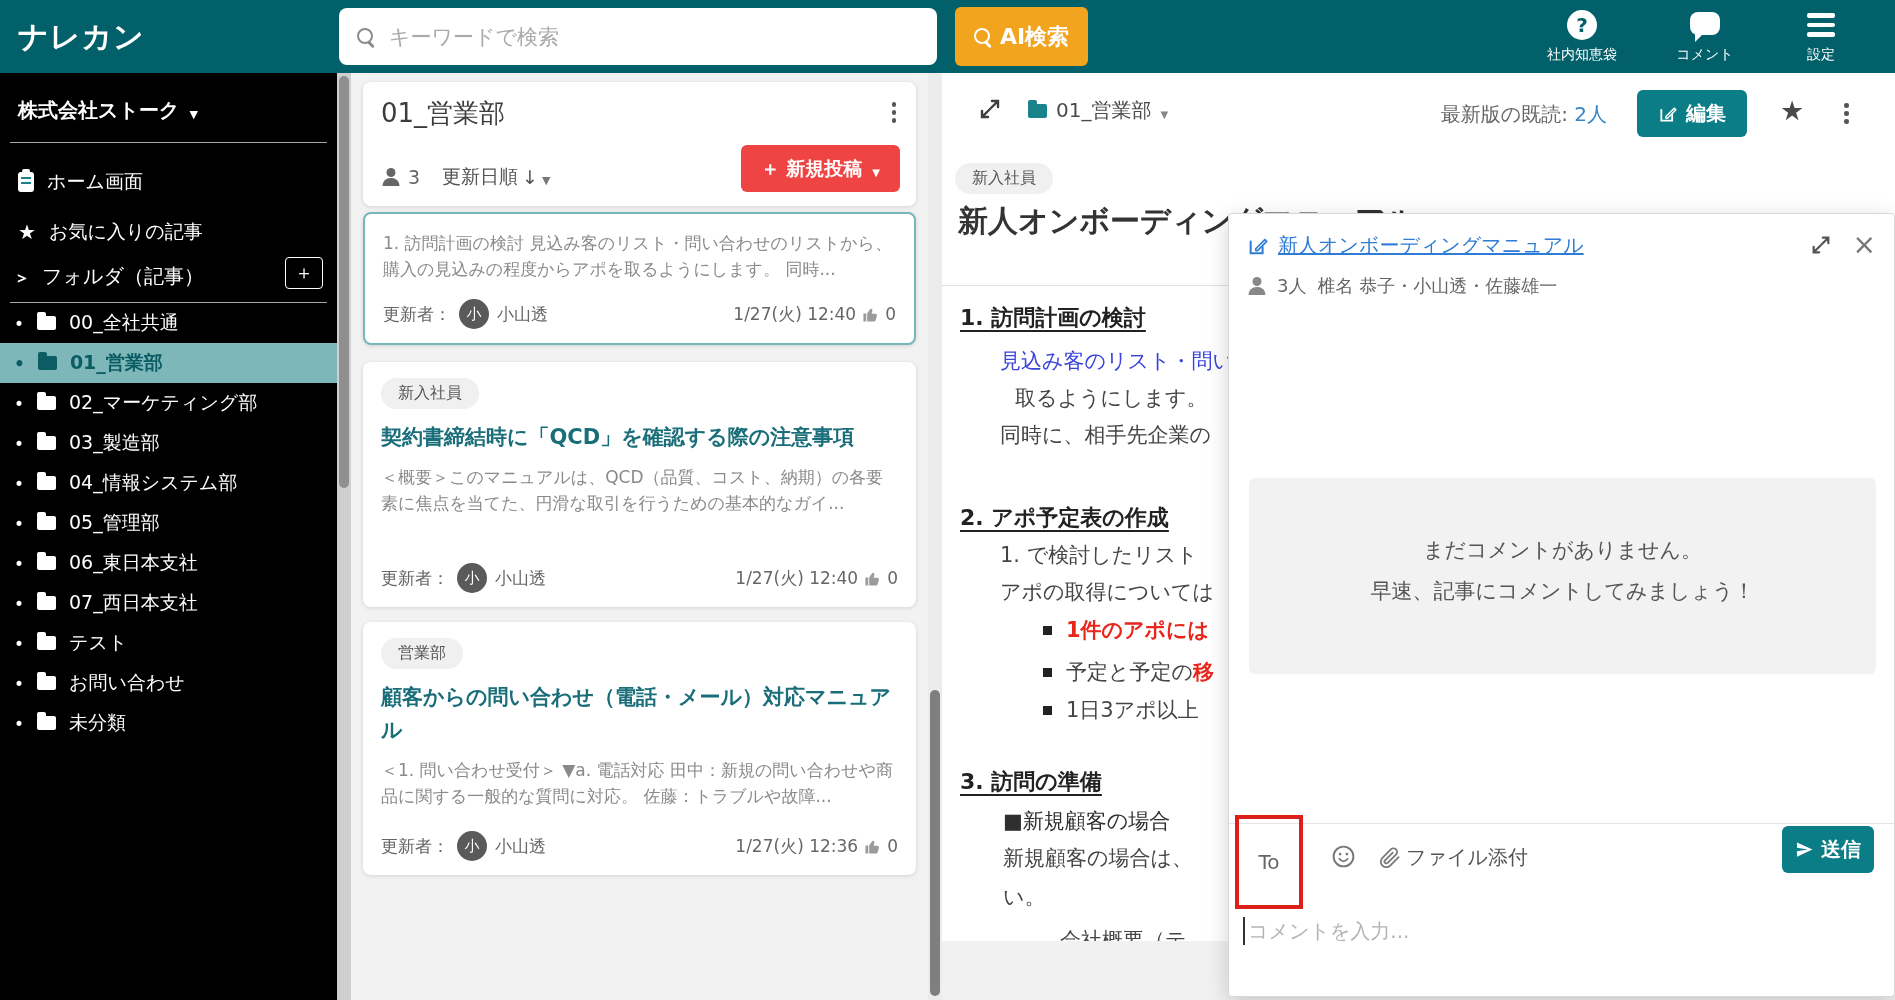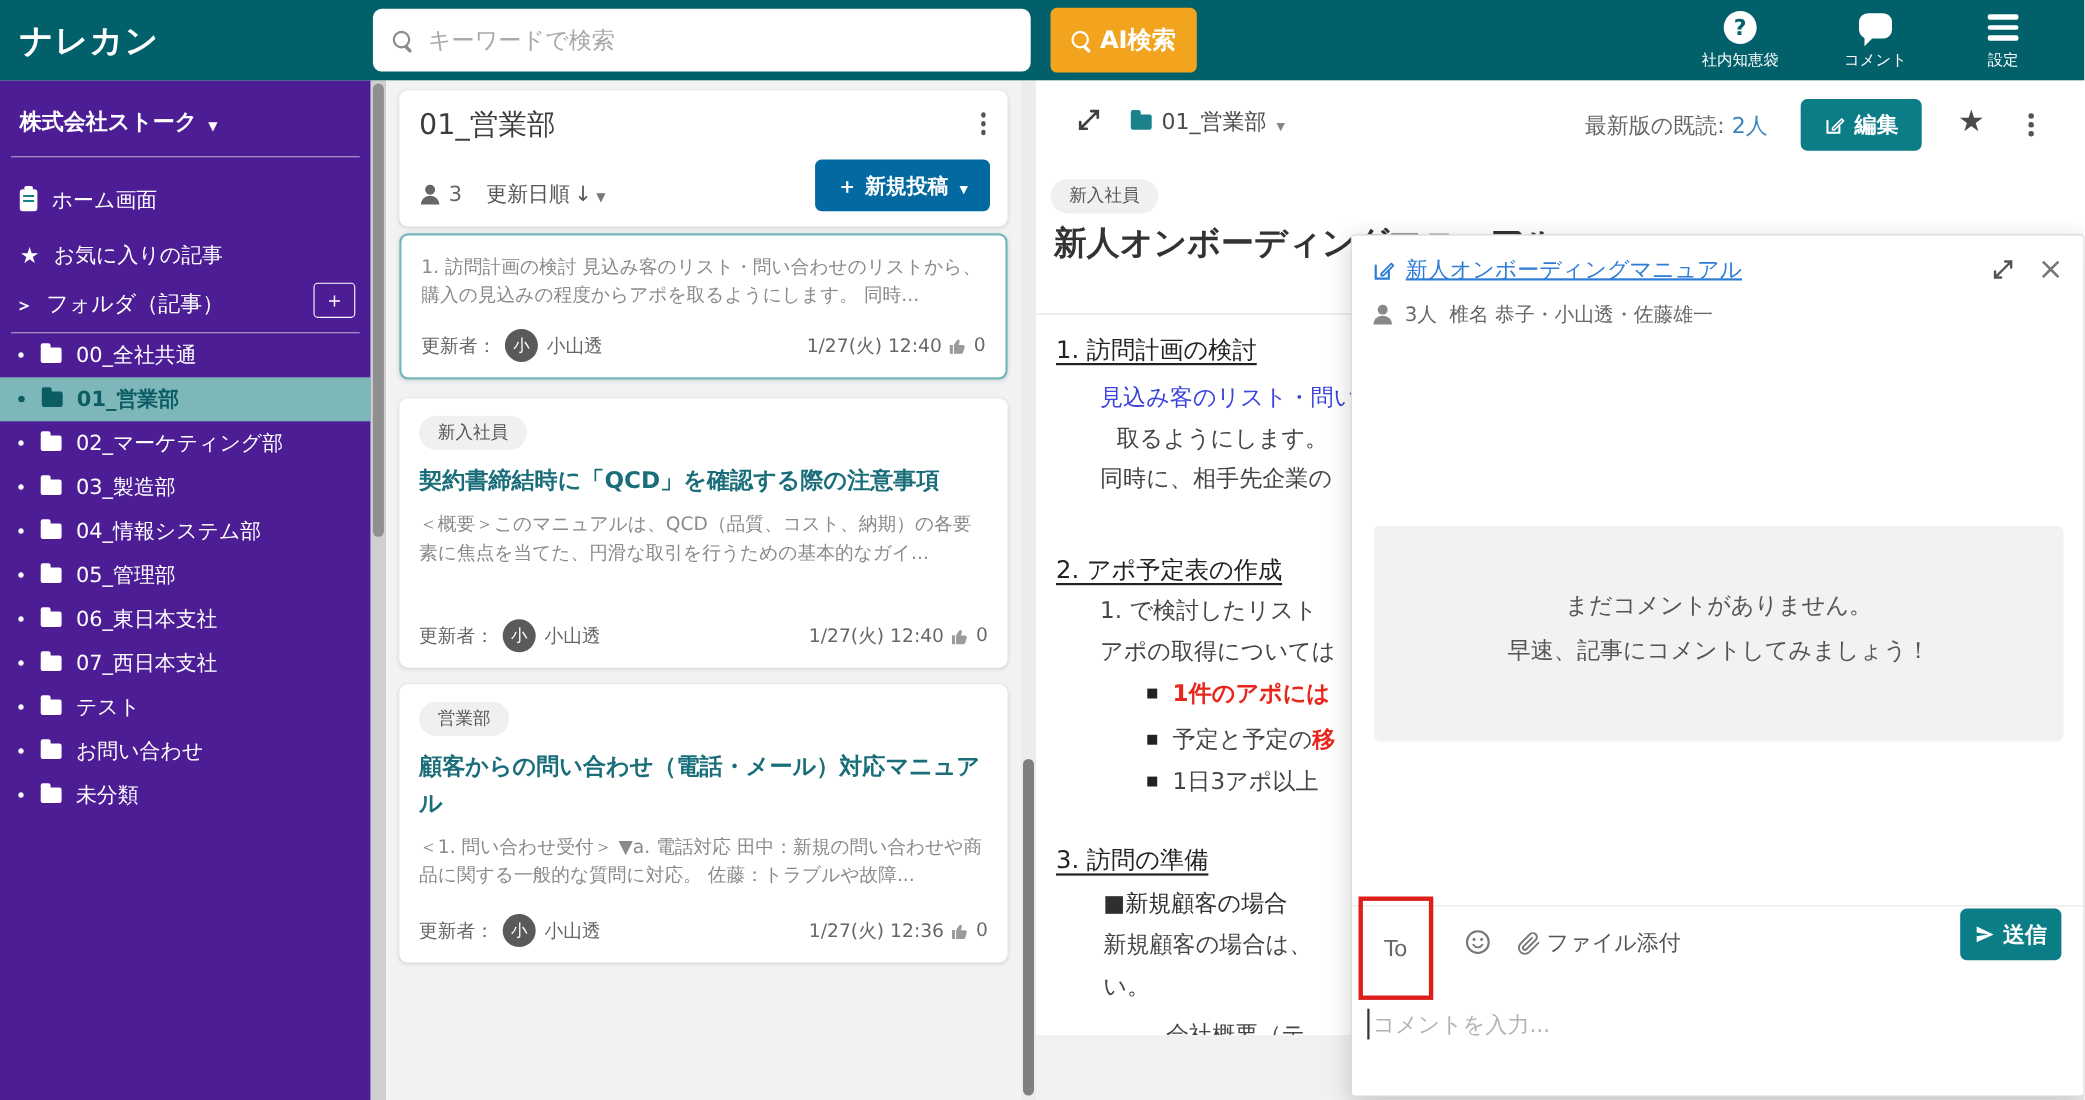--- a/index.html
+++ b/index.html
@@ -21,21 +21,21 @@
   .nav-item .nlabel { font-size:14px; }
   .nicon { height:32px; display:flex; align-items:center; justify-content:center; }
   .qcirc { width:30px; height:30px; border-radius:50%; background:#fff; color:#02606a; display:flex; align-items:center; justify-content:center; font-size:20px; font-weight:bold; }
   .qcirc::before { content:"?"; }
   .bubble { width:30px; height:23px; background:#fff; border-radius:8px; position:relative; margin-top:-4px; }
   .bubble::after { content:""; position:absolute; bottom:-7px; left:5px; border-top:9px solid #fff; border-right:9px solid transparent; }
   .burger { display:flex; flex-direction:column; gap:5px; }
   .burger span { width:28px; height:4.5px; background:#fff; border-radius:2px; }
 
   
-  .sidebar { position:absolute; left:0; top:73px; width:337px; height:927px; background:#4c1d95; color:#fff; }
+  .sidebar { position:absolute; left:0; top:73px; width:337px; height:927px; background:#000000; color:#fff; }
   .company { display:flex; align-items:center; gap:10px; padding:24px 18px 18px 18px; font-size:20px; font-weight:bold; cursor:pointer; }
   .caret-down::after { content:"▼"; font-size:11px; }
   .sdivider { border-bottom:1px solid rgba(255,255,255,0.65); margin:0 10px; }
   .srow-top { display:flex; align-items:center; gap:13px; padding:0 18px; height:50px; font-size:19px; cursor:pointer; }
   .clip-icon { width:16px; height:20px; background:#fff; border-radius:3px; position:relative; flex:none; }
   .clip-icon::before { content:""; position:absolute; top:-3px; left:4px; width:8px; height:4px; background:#fff; border-radius:2px; }
   .clip-icon::after { content:""; position:absolute; left:3px; top:5px; width:10px; height:10px;
      background:repeating-linear-gradient(#18828a 0 2px, transparent 2px 5px); }
   .star-w::before { content:"★"; font-size:20px; color:#fff; }
   .folders-head { display:flex; align-items:center; gap:12px; padding:6px 14px 12px 14px; font-size:20px; position:relative; cursor:pointer; }
@@ -58,21 +58,21 @@
   .kebab { position:absolute; display:flex; flex-direction:column; gap:3.5px; padding:6px; cursor:pointer; }
   .kebab i { width:4.5px; height:4.5px; background:#555; border-radius:50%; }
   .list-head .kebab { right:14px; top:14px; }
   .list-sub { position:absolute; left:18px; bottom:16px; display:flex; align-items:center; gap:8px; color:#666; font-size:19px; }
   .person { width:19px; height:18px; position:relative; display:inline-block; }
   .person::before { content:""; position:absolute; top:0; left:50%; transform:translateX(-50%); width:9px; height:9px; border-radius:50%; background:currentColor; }
   .person::after { content:""; position:absolute; bottom:0; left:50%; transform:translateX(-50%); width:17px; height:8px; border-radius:9px 9px 0 0; background:currentColor; }
   .sort-ctl { display:flex; align-items:center; gap:4px; margin-left:14px; color:#555; cursor:pointer; }
   .arr-down::after { content:"↓"; font-size:19px; }
   .sort-ctl .caret-down::after { color:#777; }
-  .newpost-btn { position:absolute; right:16px; bottom:14px; height:47px; padding:0 20px; background:#0369a1; border-radius:6px; color:#fff; font-size:19px; font-weight:bold; display:flex; align-items:center; gap:10px; cursor:pointer; }
+  .newpost-btn { position:absolute; right:16px; bottom:14px; height:47px; padding:0 20px; background:#ef4444; border-radius:6px; color:#fff; font-size:19px; font-weight:bold; display:flex; align-items:center; gap:10px; cursor:pointer; }
   .newpost-btn .caret-down::after { font-size:10px; }
   .card-pad { padding:16px 18px; }
   .card1 { top:139px; height:133px; border:2px solid #74b8bd; }
   .card2 { top:289px; height:245px; }
   .card3 { top:549px; height:253px; }
   .excerpt { font-size:17px; color:#8a8a8a; line-height:26px; display:-webkit-box; -webkit-line-clamp:2; -webkit-box-orient:vertical; overflow:hidden; }
   .meta { position:absolute; left:18px; right:18px; bottom:14px; display:flex; align-items:center; gap:8px; color:#666; font-size:17px; }
   .avatar { width:30px; height:30px; border-radius:50%; background:#5a5a5a; color:#fff; font-size:15px; display:flex; align-items:center; justify-content:center; flex:none; }
   .meta .right { margin-left:auto; display:flex; align-items:center; gap:6px; }
   .thumb-svg { width:17px; height:17px; }
@@ -91,21 +91,21 @@
   .read-status { position:absolute; right:288px; top:28px; font-size:20px; color:#666; }
   .read-count { color:#3585c5; }
   .edit-btn { position:absolute; left:695px; top:17px; width:110px; height:47px; background:#0b7d87; border-radius:6px; color:#fff; font-size:20px; font-weight:bold; display:flex; align-items:center; justify-content:center; gap:8px; cursor:pointer; }
   .star-d { position:absolute; left:838px; top:22px; cursor:pointer; }
   .star-d::before { content:"★"; font-size:27px; color:#4a4a4a; }
   .art-head .kebab { left:896px; top:24px; }
   .art-tag { position:absolute; left:13px; top:90px; }
   .art-title { position:absolute; left:16px; top:128px; font-size:30px; font-weight:bold; color:#333; white-space:nowrap; }
   .art-hr { position:absolute; left:0; top:212px; width:100%; border-top:1px solid #e0e0e0; }
   .aline { position:absolute; font-size:21px; color:#454545; white-space:nowrap; }
-  .ahead { position:absolute; font-size:22px; font-weight:normal; color:#222; text-decoration:underline; text-underline-offset:5px; white-space:nowrap; }
+  .ahead { position:absolute; font-size:22px; font-weight:bold; color:#222; text-decoration:underline; text-underline-offset:5px; white-space:nowrap; }
   .blue { color:#3b43dc; }
   .red { color:#e8261c;font-weight:bold; }
   .bullet { display:flex; align-items:center; gap:14px; }
   .bullet .sq { width:9px; height:9px; background:#222; flex:none; }
   .partial-line { overflow:hidden; height:15px; }
   .art-foot-strip { position:absolute; left:0; top:868px; width:100%; height:59px; background:#f1f1f1; }
 
   
   .sb1 { left:337px; top:73px; height:927px; }
   .sb1 .v-thumb { top:3px; height:412px; }

